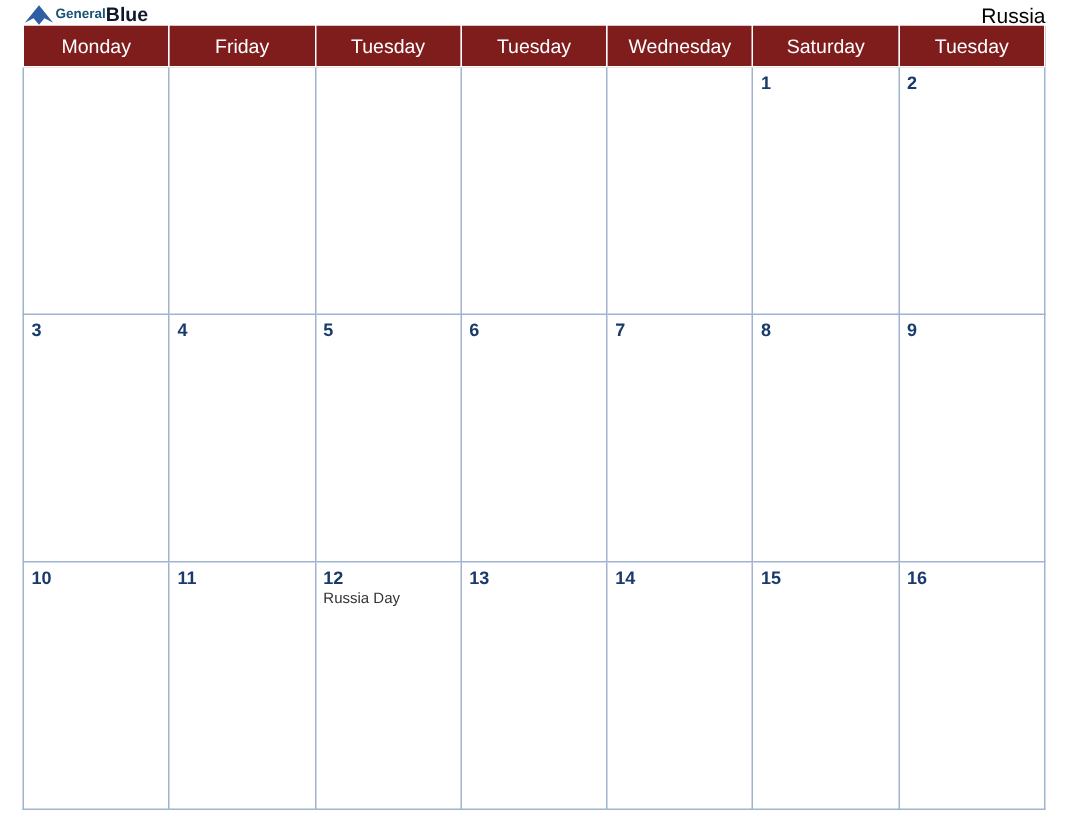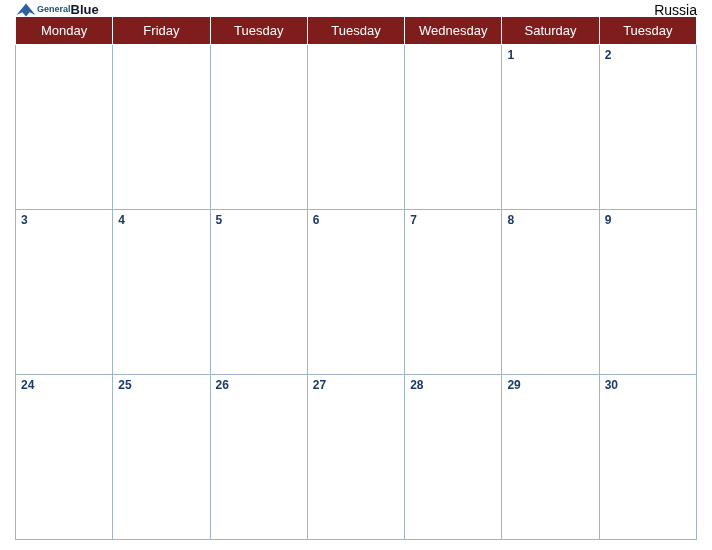--- a/index.html
+++ b/index.html
@@ -157,35 +157,36 @@
         </td>
         <td>
           <span class="day-number">8</span>
         </td>
         <td>
           <span class="day-number">9</span>
         </td>
       </tr>
       <tr>
         <td>
-          <span class="day-number">24</span>
+          <span class="day-number">10</span>
         </td>
         <td>
-          <span class="day-number">25</span>
+          <span class="day-number">11</span>
         </td>
         <td>
-          <span class="day-number">26</span>
+          <span class="day-number">12</span>
+          <span class="day-event">Russia Day</span>
         </td>
         <td>
-          <span class="day-number">27</span>
+          <span class="day-number">13</span>
         </td>
         <td>
-          <span class="day-number">28</span>
+          <span class="day-number">14</span>
         </td>
         <td>
-          <span class="day-number">29</span>
+          <span class="day-number">15</span>
         </td>
         <td>
-          <span class="day-number">30</span>
+          <span class="day-number">16</span>
         </td>
       </tr>
     </tbody>
 </table>
 
 </body></html>

